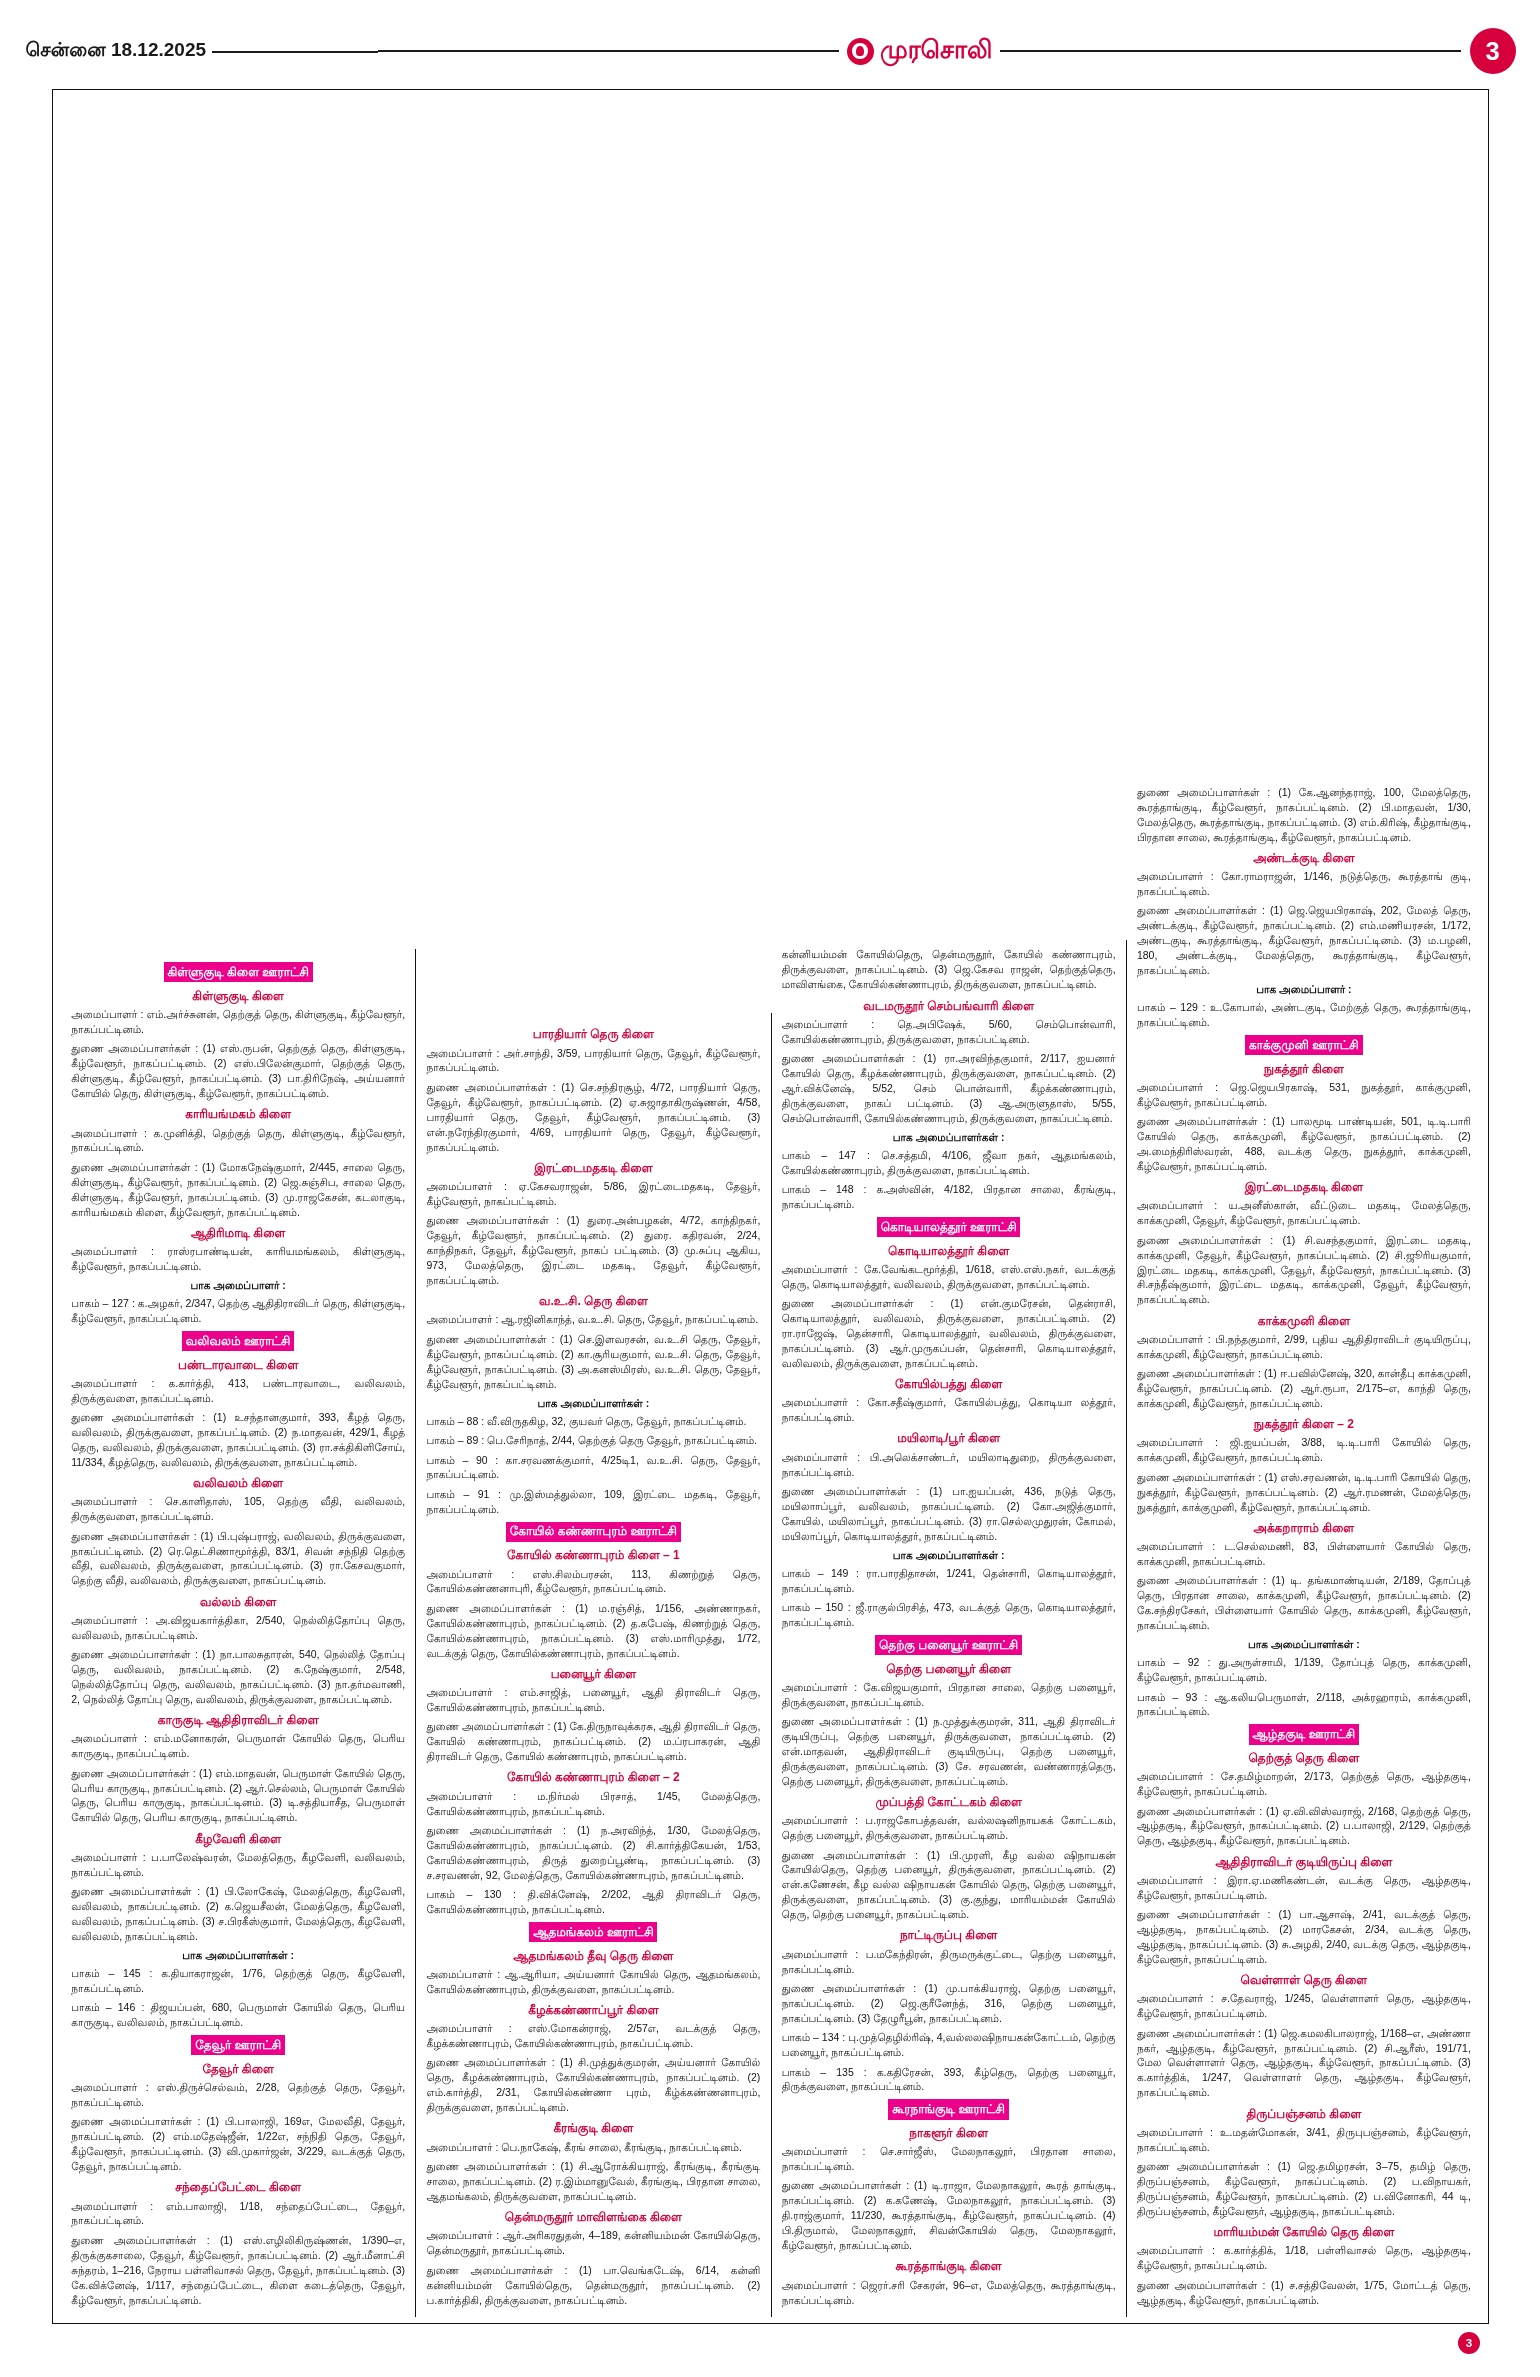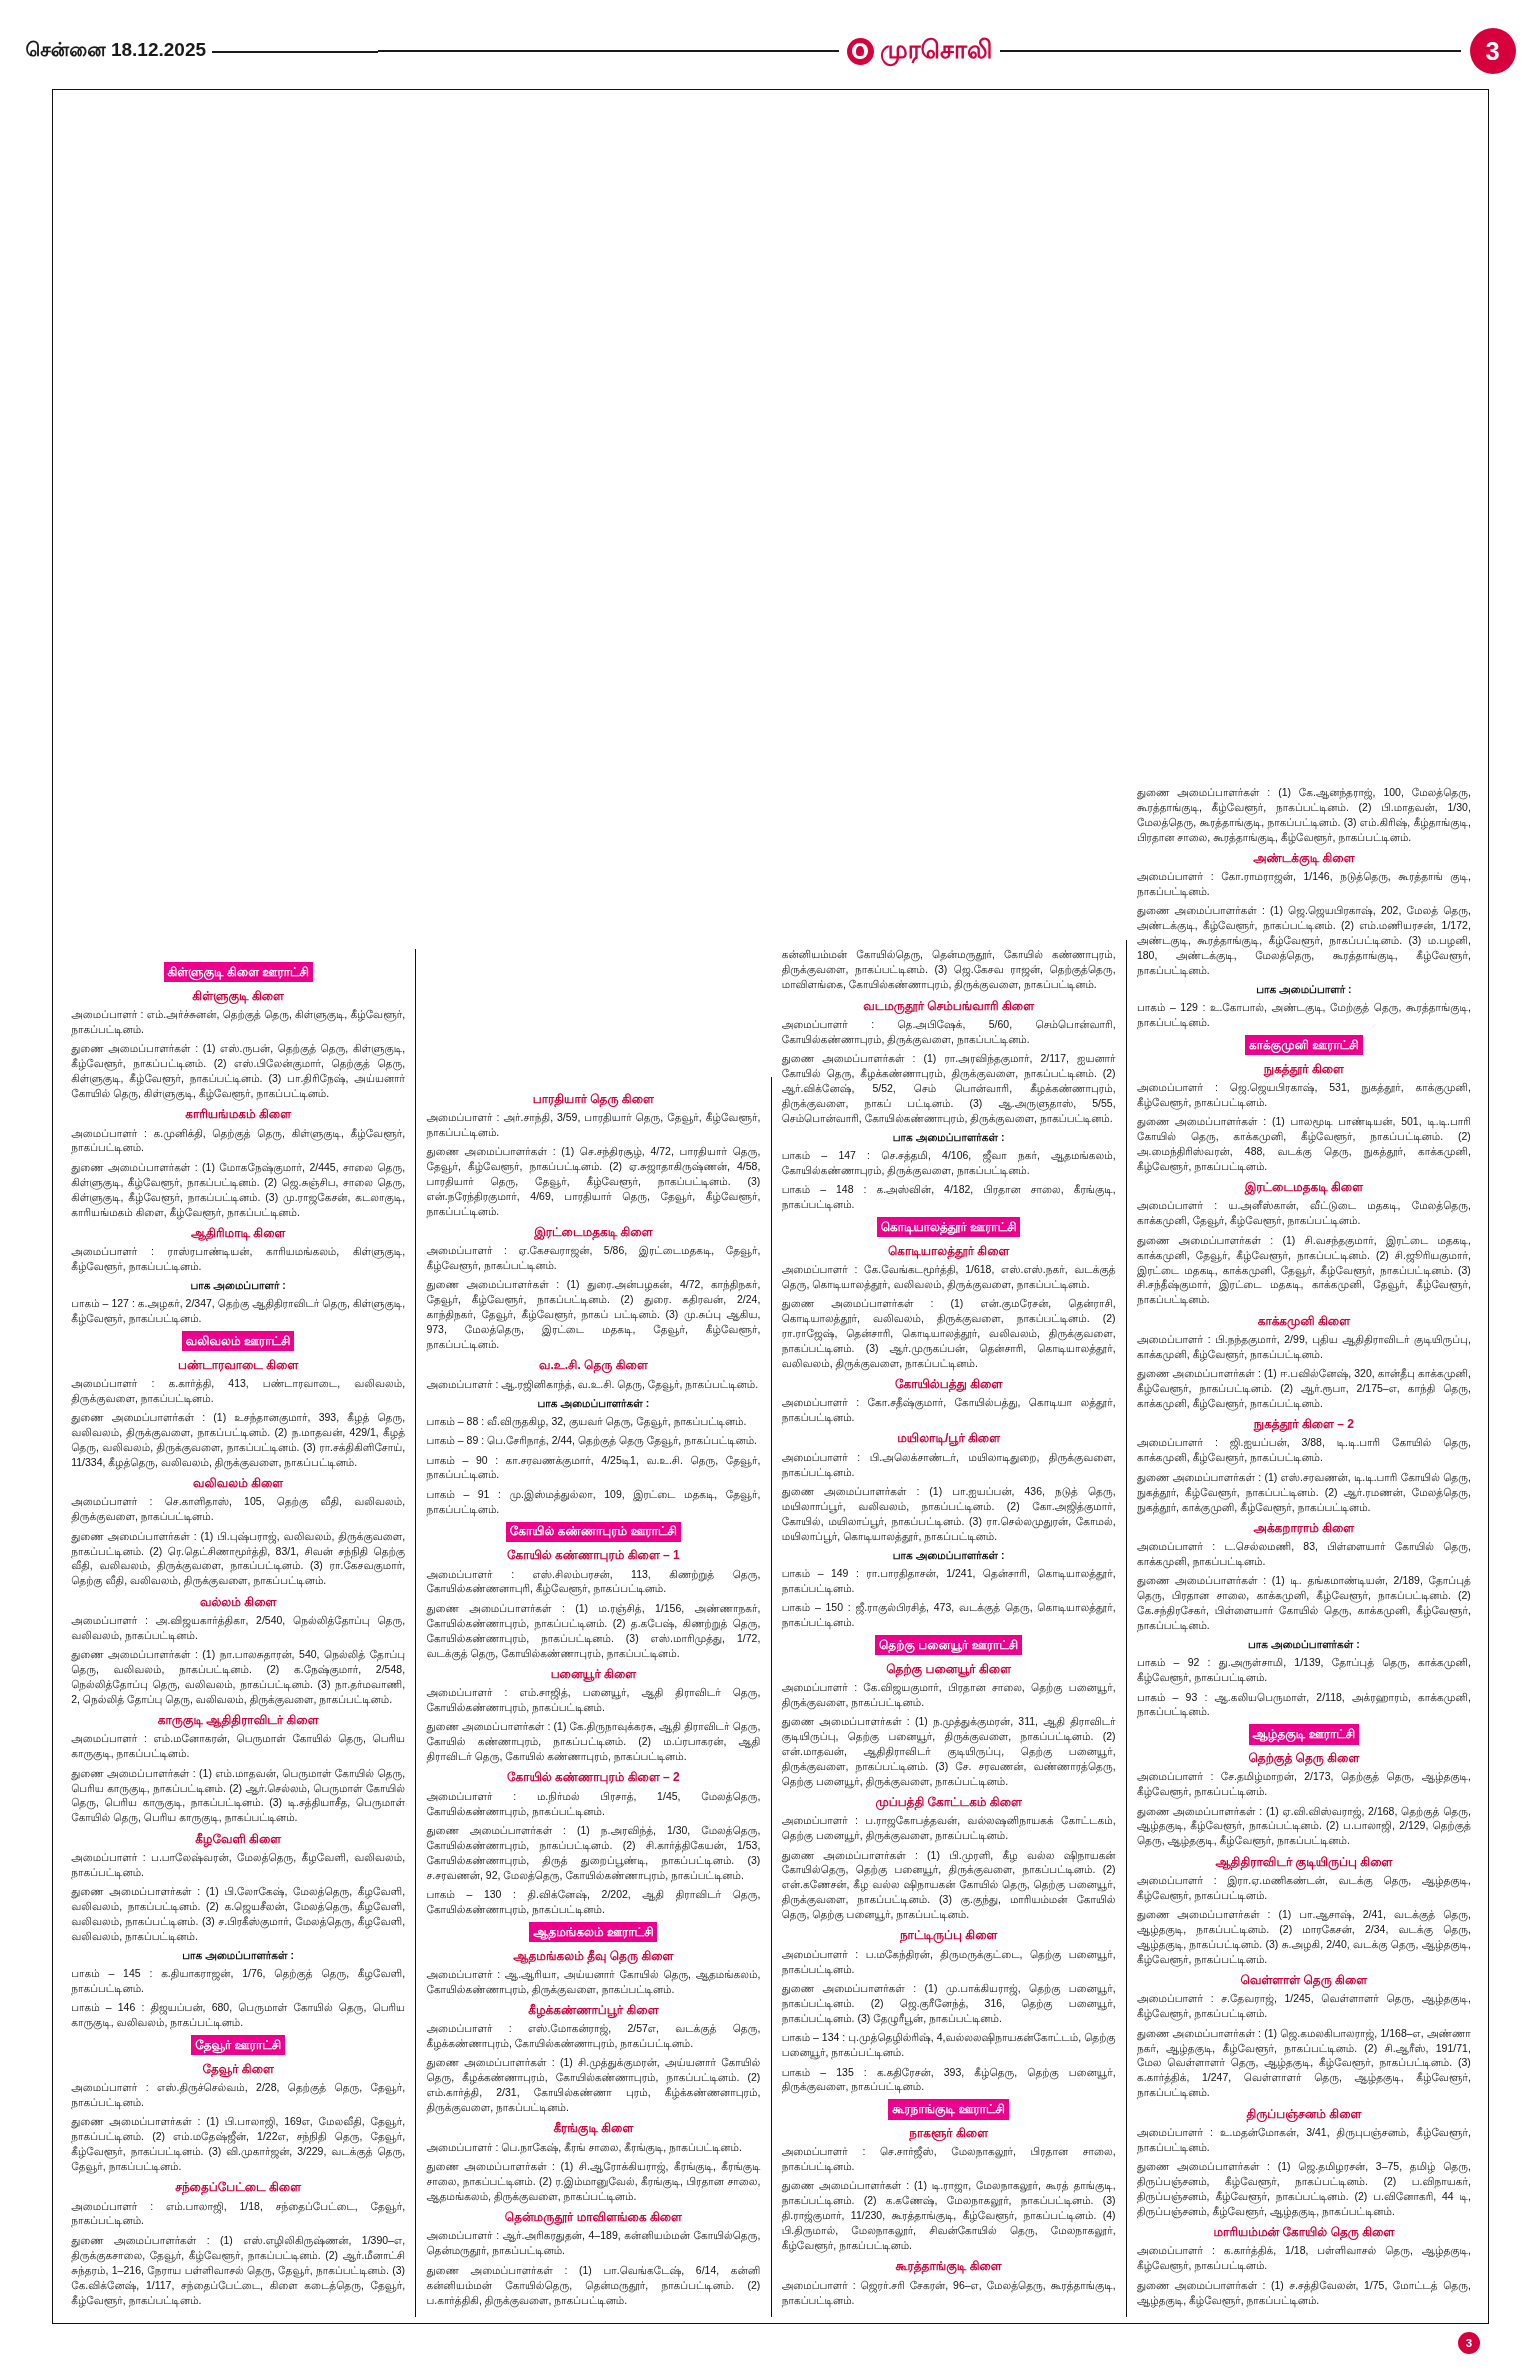--- a/index.html
+++ b/index.html
@@ -142,20 +142,21 @@
       </div>
     <div class="col">
         <div class="hdr-red">பாரதியார் தெரு கிளை</div>
         <p class="body">அமைப்பாளர் : அர்.சாந்தி, 3/59, பாரதியார் தெரு, தேவூர், கீழ்வேளூர், நாகப்பட்டினம்.</p>
         <p class="body">துணை அமைப்பாளர்கள் : (1) செ.சந்திரசூழ், 4/72, பாரதியார் தெரு, தேவூர், கீழ்வேளூர், நாகப்பட்டினம். (2) ஏ.சுஜாதாகிருஷ்ணன், 4/58, பாரதியார் தெரு, தேவூர், கீழ்வேளூர், நாகப்பட்டினம். (3) என்.நரேந்திரகுமார், 4/69, பாரதியார் தெரு, தேவூர், கீழ்வேளூர், நாகப்பட்டினம்.</p>
         <div class="hdr-red">இரட்டைமதகடி கிளை</div>
         <p class="body">அமைப்பாளர் : ஏ.கேசவராஜன், 5/86, இரட்டைமதகடி, தேவூர், கீழ்வேளூர், நாகப்பட்டினம்.</p>
         <p class="body">துணை அமைப்பாளர்கள் : (1) துரை.அன்பழகன், 4/72, காந்திநகர், தேவூர், கீழ்வேளூர், நாகப்பட்டினம். (2) துரை. கதிரவன், 2/24, காந்திநகர், தேவூர், கீழ்வேளூர், நாகப் பட்டினம். (3) மு.சுப்பு ஆகிய, 973, மேலத்தெரு, இரட்டை மதகடி, தேவூர், கீழ்வேளூர், நாகப்பட்டினம்.</p>
         <div class="hdr-red">வ.உ.சி. தெரு கிளை</div>
         <p class="body">அமைப்பாளர் : ஆ.ரஜினிகாந்த், வ.உ.சி. தெரு, தேவூர், நாகப்பட்டினம்.</p>
+        <p class="body">துணை அமைப்பாளர்கள் : (1) செ.இளவரசன், வ.உ.சி தெரு, தேவூர், கீழ்வேளூர், நாகப்பட்டினம். (2) கா.சூரியகுமார், வ.உ.சி. தெரு, தேவூர், கீழ்வேளூர், நாகப்பட்டினம். (3) அ.கனஸ்மிரஸ், வ.உ.சி. தெரு, தேவூர், கீழ்வேளூர், நாகப்பட்டினம்.</p>
         <div class="centerline">பாக அமைப்பாளர்கள் :</div>
         <p class="body">பாகம் – 88  :  வீ.விருதகிழ, 32, குயவர் தெரு, தேவூர், நாகப்பட்டினம்.</p>
         <p class="body">பாகம் – 89  :  பெ.சேரிநாத், 2/44, தெற்குத் தெரு தேவூர், நாகப்பட்டினம்.</p>
         <p class="body">பாகம் – 90  :  கா.சரவணக்குமார், 4/25டி1, வ.உ.சி. தெரு, தேவூர், நாகப்பட்டினம்.</p>
         <p class="body">பாகம் – 91  :  மு.இஸ்மத்துல்லா, 109, இரட்டை மதகடி, தேவூர், நாகப்பட்டினம்.</p>
         <div class="hdr-pink">கோயில் கண்ணாபுரம் ஊராட்சி</div>
         <div class="hdr-red">கோயில் கண்ணாபுரம் கிளை – 1</div>
         <p class="body">அமைப்பாளர் : எஸ்.சிலம்பரசன், 113, கிணற்றுத் தெரு, கோயில்கண்ணனாபுரி, கீழ்வேளூர், நாகப்பட்டினம்.</p>
         <p class="body">துணை அமைப்பாளர்கள் : (1) ம.ரஞ்சித், 1/156, அண்ணாநகர், கோயில்கண்ணாபுரம், நாகப்பட்டினம். (2) த.கபேஷ், கிணற்றுத் தெரு, கோயில்கண்ணாபுரம், நாகப்பட்டினம். (3) எஸ்.மாரிமுத்து, 1/72, வடக்குத் தெரு, கோயில்கண்ணாபுரம், நாகப்பட்டினம்.</p>
         <div class="hdr-red">பனையூர் கிளை</div>

